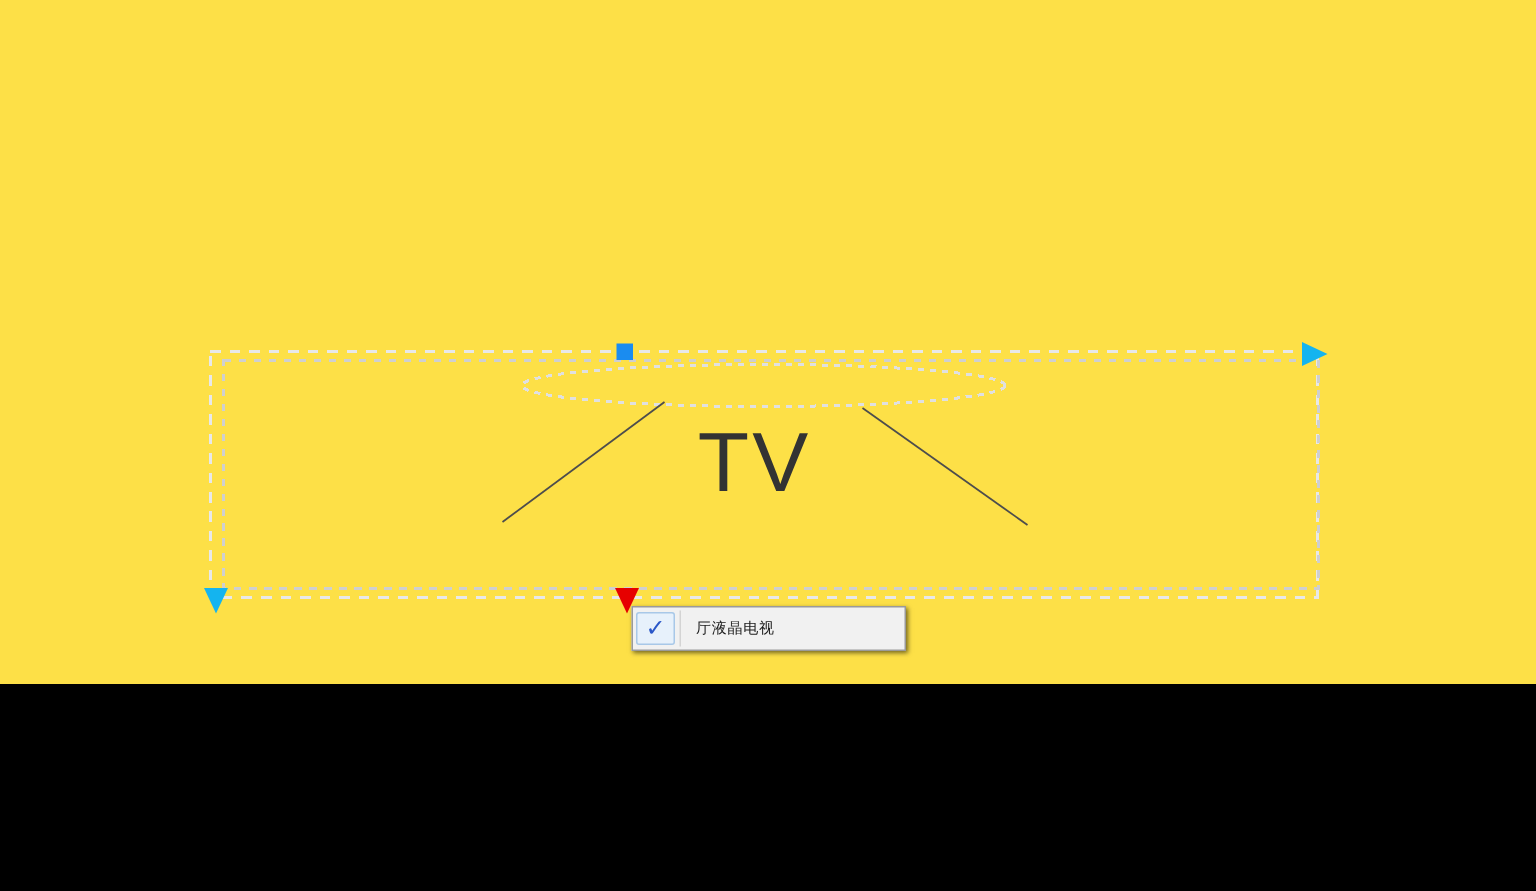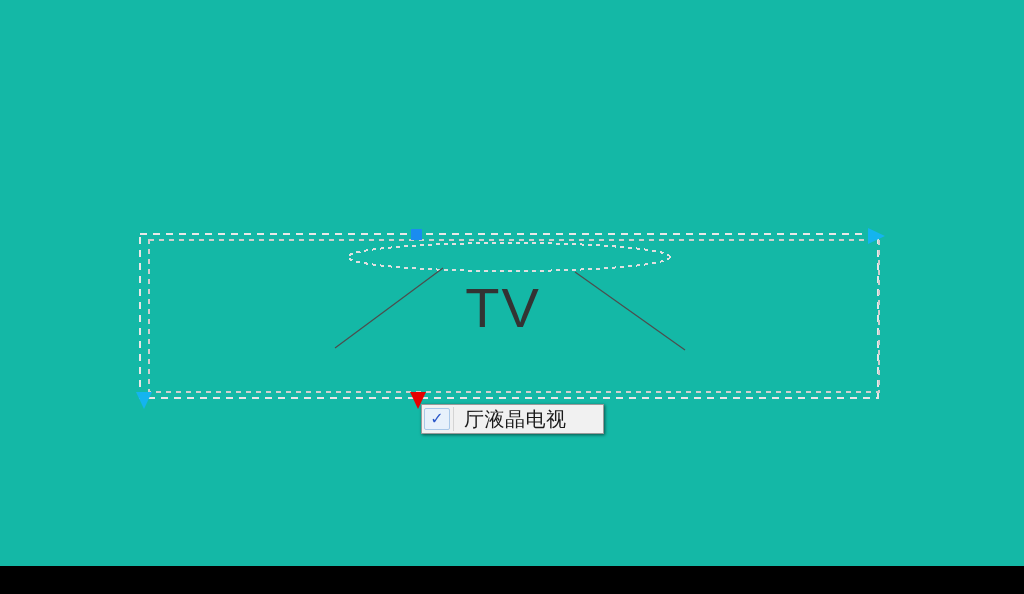--- a/index.html
+++ b/index.html
@@ -10,22 +10,22 @@
   body {
     width: 1024px;
     height: 594px;
     overflow: hidden;
     font-family: "Liberation Sans", sans-serif;
   }
 
   #canvas-root {
     position: relative;
     width: 1024px;
-    height: 566px;
-    background: #14b8a6;
+    height: 456px;
+    background: #fde047;
   }
 
   
   #cad-drawing {
     position: absolute;
     left: 0;
     top: 0;
     width: 1024px;
     height: 594px;
   }
@@ -100,21 +100,21 @@
     font-weight: bold;
   }
   .menu-sep-line {
     width: 1px;
     align-self: stretch;
     background: #d4d4d4;
     margin: 0 0 0 3px;
   }
   .menu-label {
     padding-left: 10px;
-    font-size: 20px;
+    font-size: 10px;
     color: #1a1a1a;
     font-family: Liberation Serif, serif;
     white-space: nowrap;
     letter-spacing: 0.5px;
   }
 
   
 </style>
 </head>
 <body>

